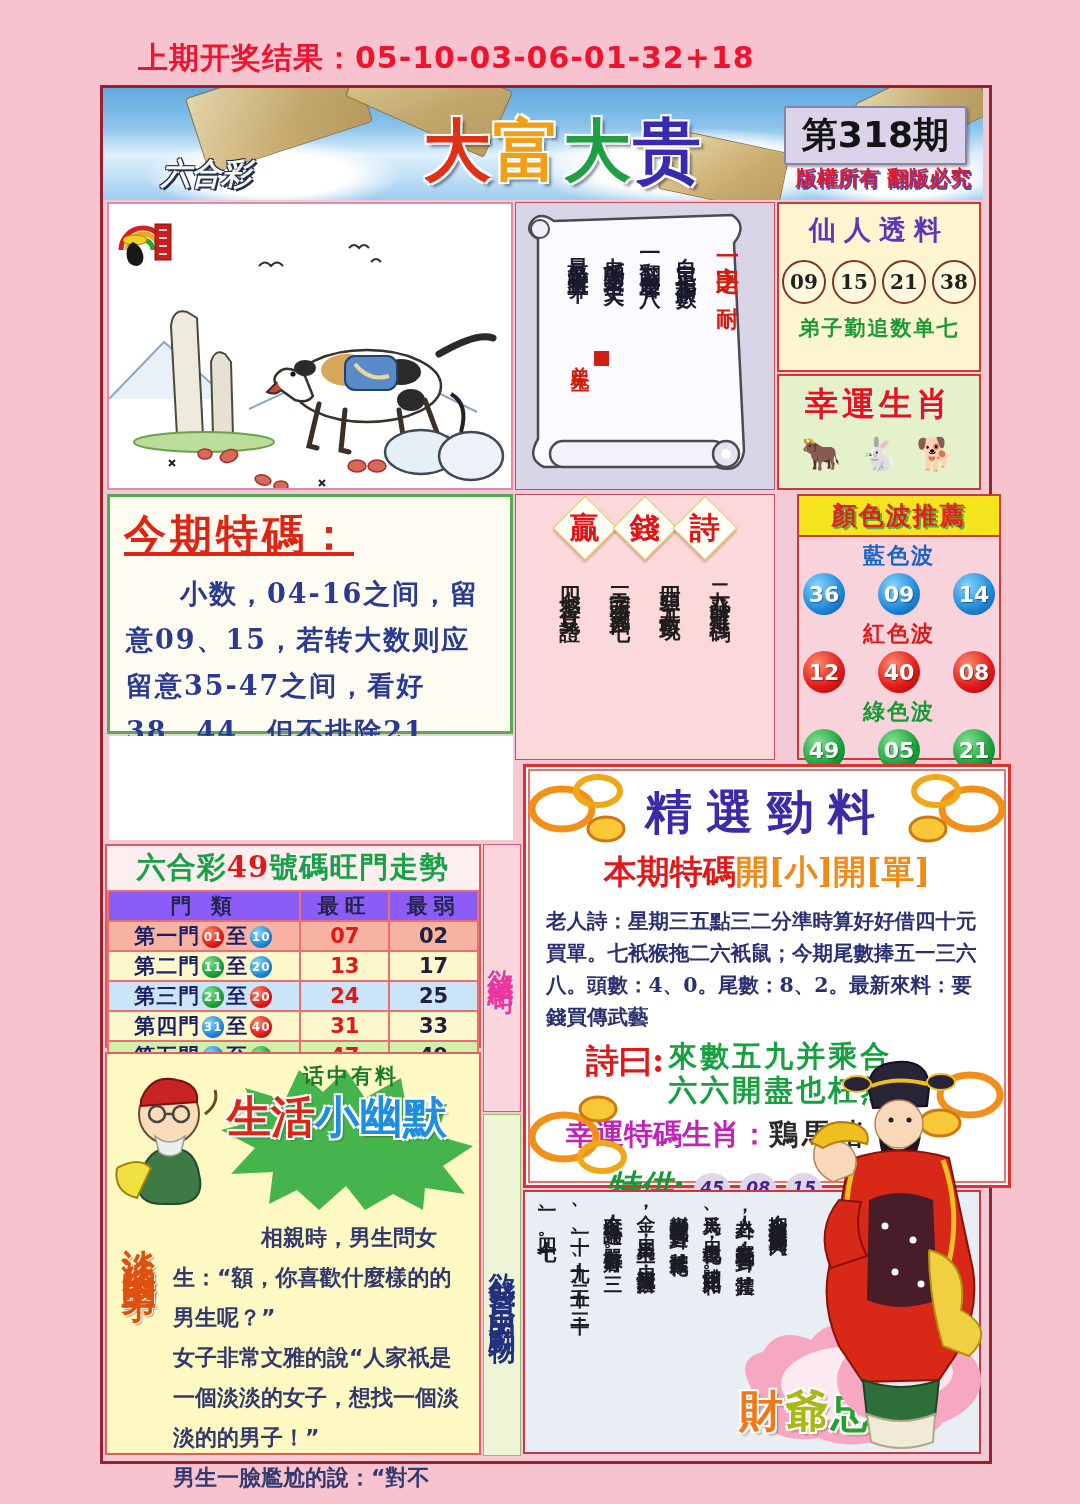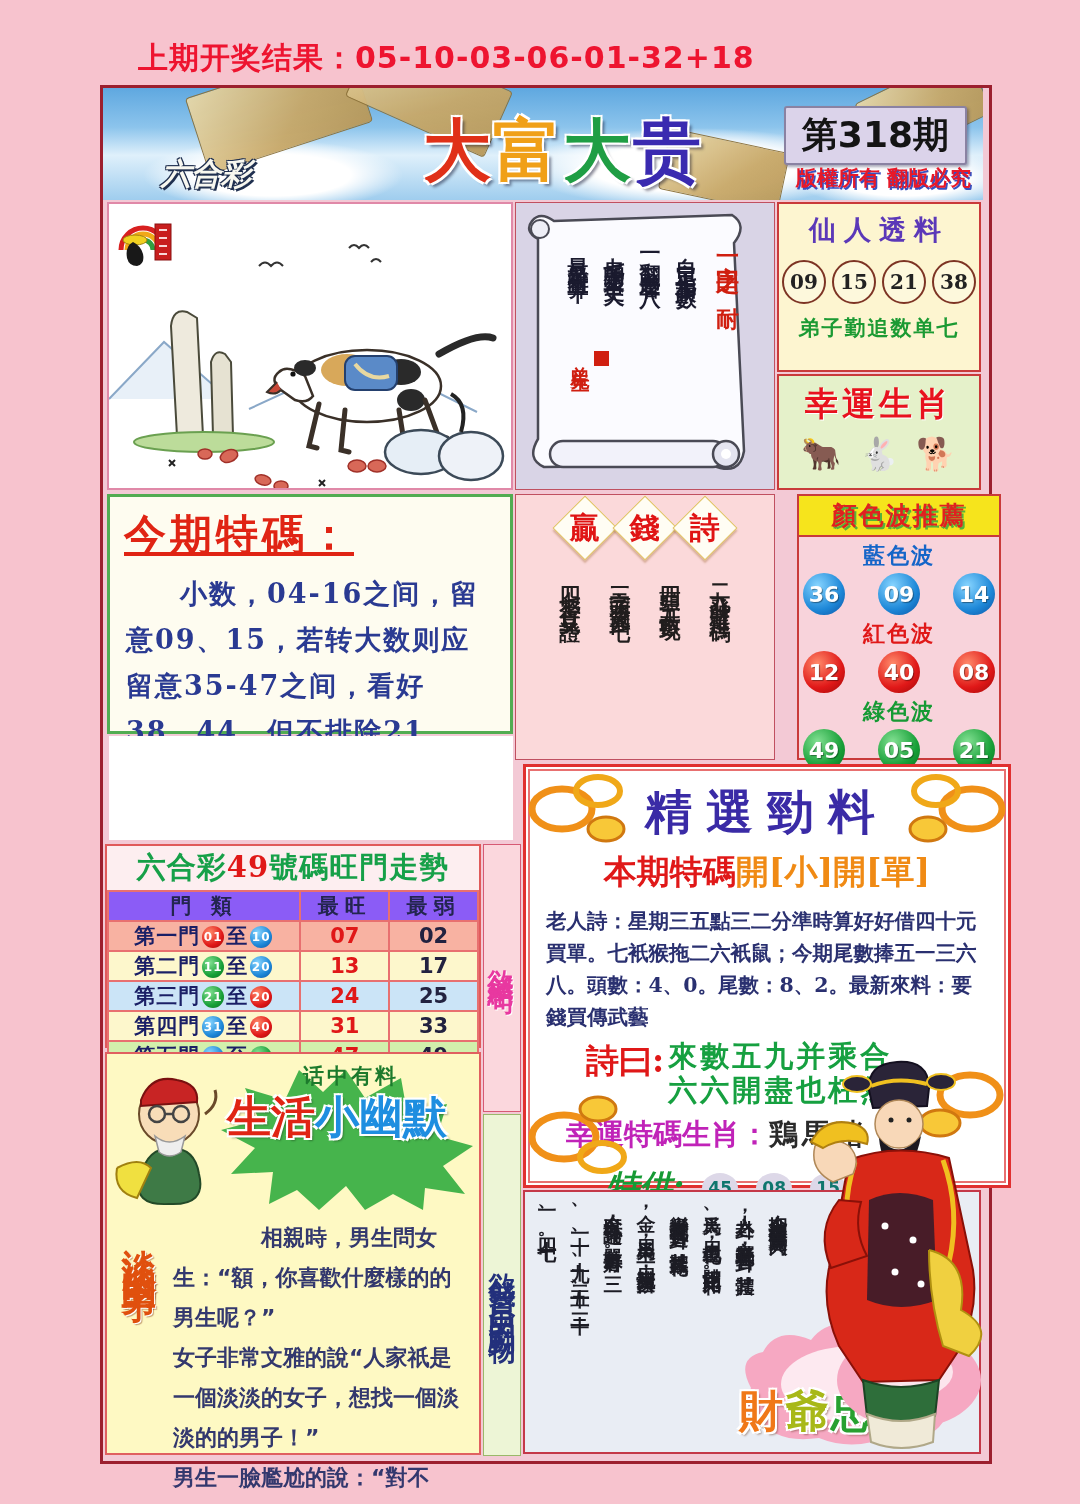--- a/index.html
+++ b/index.html
@@ -114,22 +114,22 @@
   .jx-sub .red{color:#e01818;} .jx-sub .orange{color:#f08a14;}
   .jx-laoren{margin:10px 20px 0 20px;font-size:20.5px;font-weight:bold;color:#2a3070;font-family:"DejaVu Serif",serif;line-height:32px;}
   .jx-shiyue{margin:6px 0 0 60px;display:flex;align-items:flex-start;}
   .jx-shiyue .label{font-size:33px;font-weight:bold;color:#e01818;font-family:"DejaVu Serif",serif;}
   .jx-shiyue .lines{margin-left:4px;font-size:29px;font-weight:bold;color:#16a040;font-family:"DejaVu Serif",serif;line-height:34px;letter-spacing:3px;}
   .jx-zodiac{margin:8px 0 0 40px;font-size:29px;font-weight:bold;}
   .jx-zodiac .label{color:#c023b8;font-family:"DejaVu Serif",serif;}
   .jx-zodiac .value{color:#2a2a2a;font-family:"DejaVu Serif",serif;letter-spacing:4px;}
   .jx-tegong{margin:10px 0 0 80px;display:flex;align-items:center;}
   .jx-tegong .label{font-size:33px;font-weight:bold;color:#169a34;font-style:italic;font-family:"DejaVu Serif",serif;}
-  .jx-tegong .circ{width:36px;height:30px;border-radius:50%;background:#ddd8e8;margin-left:18px;
-    display:inline-flex;align-items:center;justify-content:center;font-size:17px;font-weight:bold;color:#0f766e;}
+  .jx-tegong .circ{width:36px;height:30px;border-radius:50%;background:#ddd8e8;margin-left:10px;
+    display:inline-flex;align-items:center;justify-content:center;font-size:17px;font-style:italic;font-weight:bold;color:#4c1d95;}
   .jx-mima{margin:12px 0 0 150px;font-size:29px;font-weight:bold;}
   .jx-mima .label{color:#1e62d0;font-family:"DejaVu Serif",serif;}
   .jx-mima .value{color:#e030a0;font-style:italic;letter-spacing:3px;}
   .coin{position:absolute;}
   
   .caiye{left:420px;top:1102px;width:458px;height:264px;background:#e9edf4;border:2px solid #c43848;}
   .caiye-cols{position:absolute;left:10px;top:8px;height:246px;display:flex;flex-direction:row-reverse;gap:7px;}
   .caiye-cols div{writing-mode:vertical-rl;text-orientation:upright;font-family:"DejaVu Serif",serif;
     font-size:19px;font-weight:bold;color:#1c1c24;letter-spacing:2px;}
   .ingot-wrap{position:absolute;right:6px;bottom:4px;width:240px;height:130px;}

